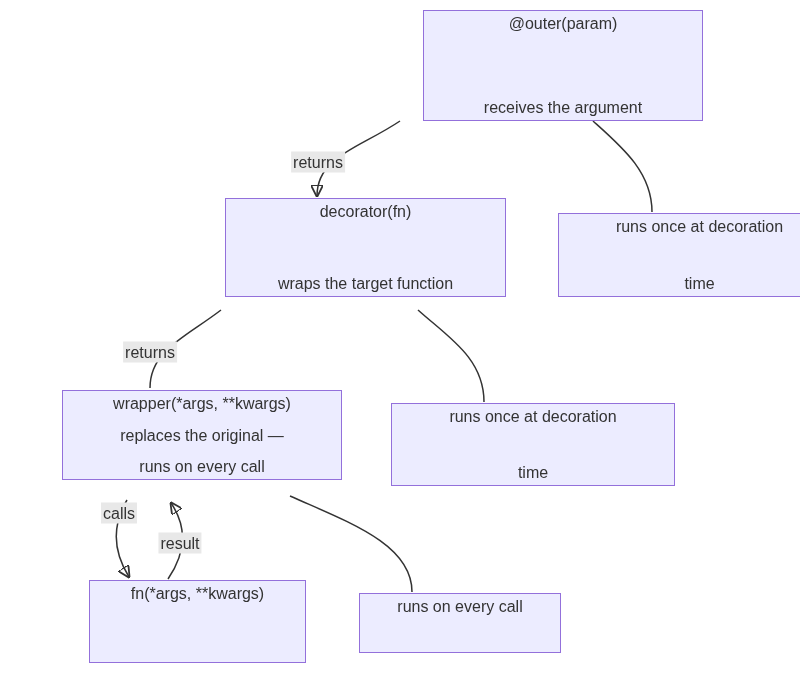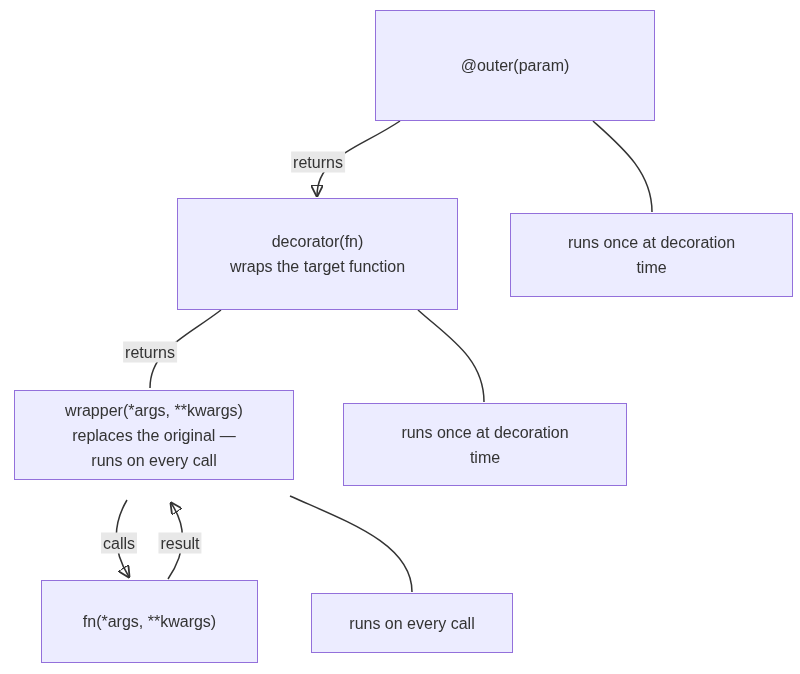--- a/index.html
+++ b/index.html
@@ -17,40 +17,40 @@
     position:relative;width:800px;height:674px;background:var(--canvas-bg);
     overflow:hidden;
   }
   .edge-layer{position:absolute;left:0;top:0;width:800px;height:674px;pointer-events:none;}
   .edge-layer path{fill:none;stroke:var(--edge-color);stroke-width:1.5px;}
   .node{
     position:absolute;
     background:var(--node-fill);
     border:1.5px solid var(--node-border);
     color:var(--text-color);
-    display:flex;flex-direction:column;align-items:center;justify-content:center;
-    text-align:center;font-size:16px;line-height:25px;
+    display:flex;flex-direction:column;align-items:center;justify-content:space-between;
+    text-align:center;font-size:16px;line-height:25px;margin-left:48px;
   }
   .edge-label{
     position:absolute;transform:translate(-50%,-50%);
     background:var(--label-bg);color:var(--text-color);
     font-size:16px;line-height:21px;padding:0 2px;white-space:nowrap;
   }
   
   .n-outer     {left:375px;top:10px; width:280px;height:111px;}
-  .n-decorator {left:177px;top:198px;width:281px;height:112px;}
+  .n-decorator {left:177px;top:198px;width:281px;height:99px;}
   .n-note-top  {left:510px;top:213px;width:283px;height:84px;}
   .n-wrapper   {left:14px; top:390px;width:280px;height:90px;}
   .n-note-mid  {left:343px;top:403px;width:284px;height:83px;}
   .n-fn        {left:41px; top:580px;width:217px;height:83px;}
   .n-note-call {left:311px;top:593px;width:202px;height:60px;}
   
   .l-returns1{left:318px;top:162px;}
   .l-returns2{left:150px;top:352px;}
-  .l-calls   {left:119px;top:543px;}
+  .l-calls   {left:119px;top:513px;}
   .l-result  {left:180px;top:543px;}
 </style>
 </head>
 <body>
 
 <div class="canvas">
 
   <svg class="edge-layer" width="800" height="674" viewBox="0 0 800 674" xmlns="http://www.w3.org/2000/svg">
     <defs>
       <marker id="arrow" viewBox="0 0 10 10" refX="9" refY="5" markerWidth="8" markerHeight="8" orient="auto-start-reverse">
@@ -61,20 +61,21 @@
     <path d="M 593,121 C 622,147 652,172 652,212"></path>
     <path d="M 221,310 C 186,337 150,350 150,388"></path>
     <path d="M 418,310 C 448,337 484,358 484,402"></path>
     <path d="M 127,500 C 111,527 114,553 129,577" marker-end="url(#arrow)"></path>
     <path d="M 168,579 C 185,554 188,528 171,503" marker-end="url(#arrow)"></path>
     <path d="M 290,496 C 348,522 412,544 412,592"></path>
   </svg>
 
   <div class="node n-outer">
     <div>@outer(param)</div>
+    <div>receives the argument</div>
   </div>
 
   <div class="node n-decorator">
     <div>decorator(fn)</div>
     <div>wraps the target function</div>
   </div>
 
   <div class="node n-note-top">
     <div>runs once at decoration</div>
     <div>time</div>

